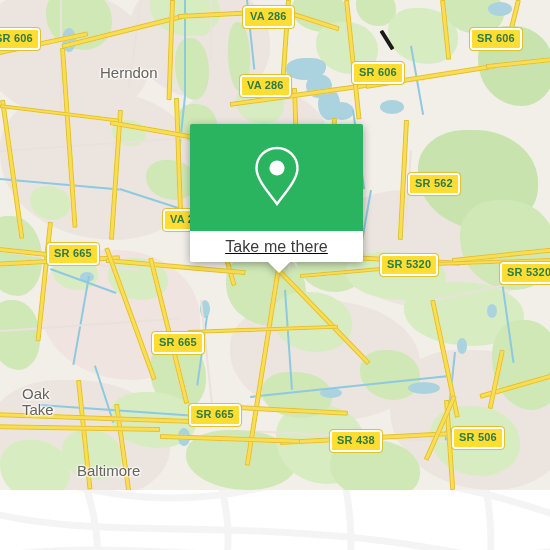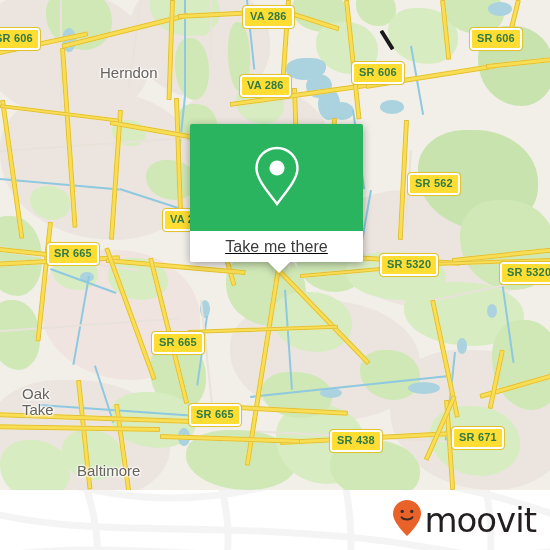--- a/index.html
+++ b/index.html
@@ -293,21 +293,21 @@
     <div class="shield" style="left:470px;top:28px;">SR 606</div>
     <div class="shield" style="left:240px;top:75px;">VA 286</div>
     <div class="shield" style="left:163px;top:209px;">VA 286</div>
     <div class="shield" style="left:408px;top:173px;">SR 562</div>
     <div class="shield" style="left:47px;top:243px;">SR 665</div>
     <div class="shield" style="left:380px;top:254px;">SR 5320</div>
     <div class="shield" style="left:500px;top:262px;">SR 5320</div>
     <div class="shield" style="left:152px;top:332px;">SR 665</div>
     <div class="shield" style="left:189px;top:404px;">SR 665</div>
     <div class="shield" style="left:330px;top:430px;">SR 438</div>
-    <div class="shield" style="left:452px;top:427px;">SR 671</div>
+    <div class="shield" style="left:452px;top:427px;">SR 506</div>
 
     <div id="callout">
       <div id="callout-top" style="background:#2bb45f;">
         <span>
           <svg width="52" height="64" viewBox="0 0 52 64" fill="none" xmlns="http://www.w3.org/2000/svg">
             <path d="M26 4 C14.5 4 5.5 13 5.5 24.3 C5.5 36 19 50 26 60 C33 50 46.5 36 46.5 24.3 C46.5 13 37.5 4 26 4 Z" stroke="#ffffff" stroke-width="2.4" fill="none"></path>
             <circle cx="26" cy="24" r="7.6" fill="#ffffff"></circle>
           </svg>
         </span>
       </div>
@@ -324,26 +324,15 @@
       <g stroke="#eceaea" stroke-width="7" fill="none">
         <path d="M-20 10 C 80 40, 150 60, 250 40 S 430 20, 570 70"></path>
         <path d="M60 -30 C 90 40, 110 90, 90 170"></path>
         <path d="M200 -30 C 230 50, 240 100, 210 170"></path>
         <path d="M330 -30 C 350 40, 360 100, 340 170"></path>
         <path d="M470 -30 C 490 40, 500 100, 480 170"></path>
         <path d="M-20 110 C 120 80, 300 130, 570 100"></path>
         <path d="M-20 60 C 120 100, 300 50, 570 130"></path>
       </g>
     </svg>
-    <div id="brand">
-      <span>
-        <svg width="30" height="38" viewBox="0 0 30 38" xmlns="http://www.w3.org/2000/svg">
-          <path d="M15 1 C7.3 1 1 7.2 1 14.8 C1 24 15 37 15 37 C15 37 29 24 29 14.8 C29 7.2 22.7 1 15 1 Z" fill="#e8622a"></path>
-          <circle cx="10.2" cy="12.4" r="1.7" fill="#3a2a22"></circle>
-          <circle cx="19.8" cy="12.4" r="1.7" fill="#3a2a22"></circle>
-          <path d="M9.6 18.2 C11.4 21.2 18.6 21.2 20.4 18.2" stroke="#3a2a22" stroke-width="1.9" fill="none" stroke-linecap="round"></path>
-        </svg>
-      </span>
-      <span id="brand-name">moovit</span>
-    </div>
   </div>
 
 </div>
 
 </body></html>

